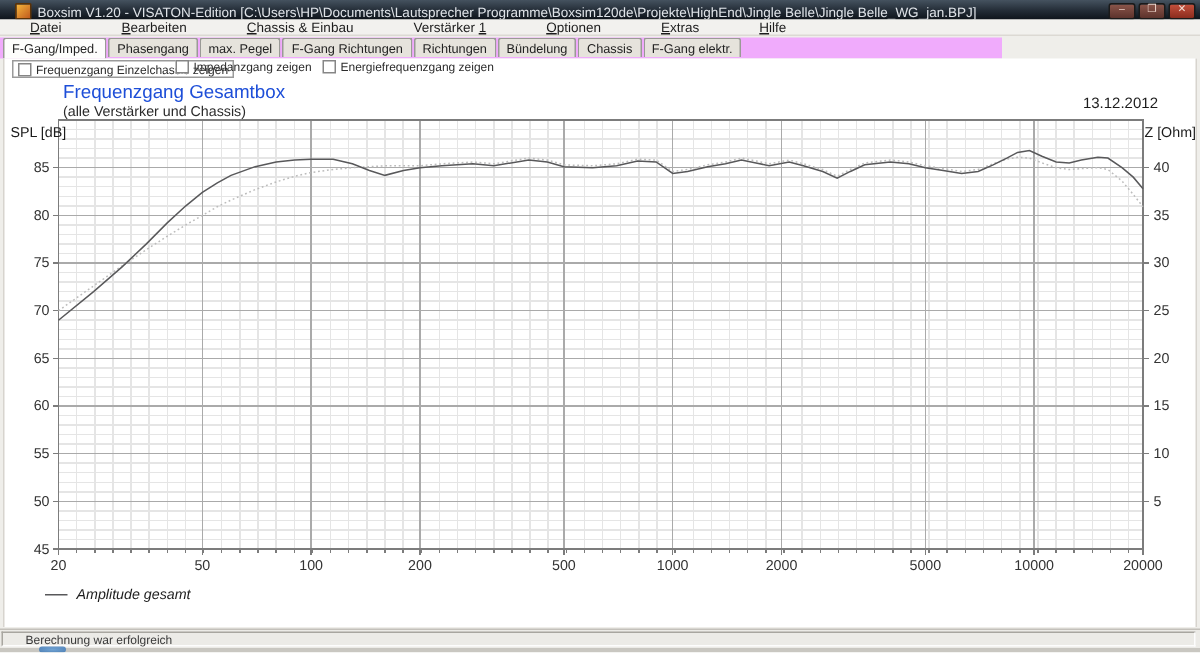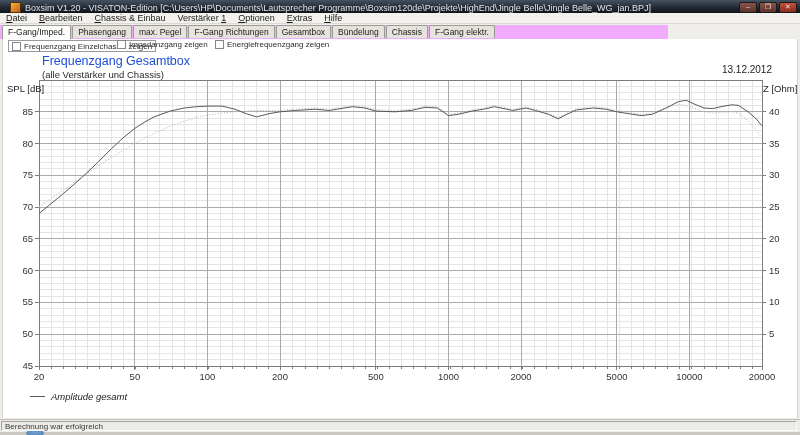--- a/index.html
+++ b/index.html
@@ -16,21 +16,21 @@
   .titlebar .title{flex:1;overflow:hidden;text-overflow:clip;}
   .winbtns{display:flex;gap:2px;margin-right:3px;}
   .winbtn{width:16px;height:9px;border:1px solid #1a1a1a;border-radius:2px;
     color:#f1d9cf;font-size:7px;line-height:8px;text-align:center;
     background:linear-gradient(#8a554a,#5d332c);}
   .winbtn.close{background:linear-gradient(#c4503c,#8c2c1e);}
   
   .menubar{position:absolute;left:0;top:13px;width:800px;height:11px;
     background:#f2f1ee;border-bottom:1px solid #dcd9d3;display:flex;
     align-items:center;font-size:9px;color:#1c1c1c;box-sizing:border-box;}
-  .menu-item{padding:0 6px;height:11px;line-height:11px;}
+  .menu-item{padding:0 20px;height:11px;line-height:11px;}
   
   .tabbar{position:absolute;left:0;top:25px;width:668px;height:14px;
     background:#f0abfc;display:flex;align-items:flex-start;padding-left:2px;
     box-sizing:border-box;}
   .tab{font-size:8.5px;color:#222;background:#e6e3dc;border:1px solid #9a9a96;
     border-bottom:none;border-radius:2px 2px 0 0;padding:1px 5px 1px 5px;
     margin-right:1px;height:10px;line-height:10px;}
   .tab.active{background:#fdfdfc;height:11px;line-height:11px;position:relative;z-index:2;}
   
   .client{position:absolute;left:2px;top:39px;width:796px;height:379px;
@@ -48,21 +48,21 @@
   .yl-left{left:7px;top:83px;font-size:9.5px;color:#1c1c1c;}
   .yl-right{left:763px;top:83px;font-size:9.5px;color:#1c1c1c;}
   .legend{left:30px;top:391px;font-size:9.5px;color:#1c1c1c;display:flex;align-items:center;gap:6px;font-style:italic;}
   .legend-line{display:inline-block;width:15px;height:0;border-top:1px solid #58585a;}
   #chart-svg{position:absolute;left:0;top:0;}
   
   .statusbar{position:absolute;left:0;top:419px;width:800px;height:13px;
     background:#ecebe7;border-top:1px solid #c3c0ba;box-sizing:border-box;}
   .status-panel{position:absolute;left:1px;top:1px;width:796px;height:10px;
     border:1px solid;border-color:#a8a6a0 #fdfdfd #fdfdfd #a8a6a0;
-    font-size:8px;line-height:10px;color:#3a3a3a;padding-left:3px;box-sizing:border-box;}
+    font-size:8px;line-height:10px;color:#3a3a3a;padding-left:15px;box-sizing:border-box;}
   .bottomstrip{position:absolute;left:0;top:432px;width:800px;height:3px;background:#c9c7c1;}
   .taskbar-blob{position:absolute;left:26px;top:431px;width:18px;height:4px;
     background:radial-gradient(ellipse at center,#5a9ad8,#2f6db0);border-radius:2px;opacity:.8;}
 </style>
 </head>
 <body>
 
 <div class="screen">
 
   <div class="titlebar">
@@ -83,21 +83,21 @@
       <div class="menu-item"><u>O</u>ptionen</div>
       <div class="menu-item"><u>E</u>xtras</div>
       <div class="menu-item"><u>H</u>ilfe</div>
     </div>
 
   <div class="tabbar" id="tabbar">
       <div class="tab active">F-Gang/Imped.</div>
       <div class="tab">Phasengang</div>
       <div class="tab">max. Pegel</div>
       <div class="tab">F-Gang Richtungen</div>
-      <div class="tab">Gesamtbox</div>
+      <div class="tab">Richtungen</div>
       <div class="tab">Bündelung</div>
       <div class="tab">Chassis</div>
       <div class="tab">F-Gang elektr.</div>
     </div>
 
   <div class="client">
     <div class="cbrow" id="cbrow">
         <label class="cb focused" style="left: 5px;">
           <span class="cbbox"></span>
           <span>Frequenzgang Einzelchassis zeigen</span>

